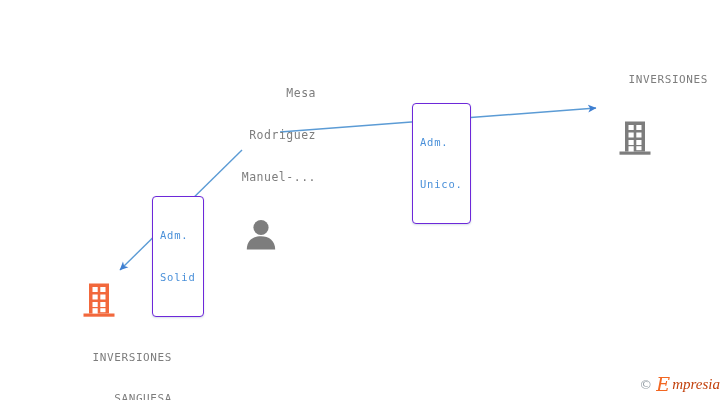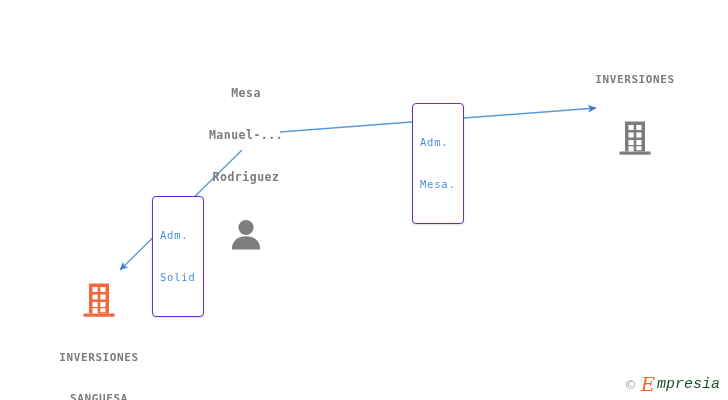--- a/index.html
+++ b/index.html
@@ -20,28 +20,27 @@
     left: 0; top: 0;
     width: 728px;
     height: 400px;
     pointer-events: none;
   }
   
   .node {
     position: absolute;
   }
   .node-label {
-    text-align: center;
+    text-align: right;
     color: #7d7d7d;
     font-family: "DejaVu Sans Mono", "Liberation Mono", monospace;
     font-size: 11.5px;
     line-height: 14px;
     letter-spacing: 0.5px;
     white-space: pre;
-    font-weight: bold;
   }
   .node-label.company {
     font-size: 11px;
     line-height: 13.5px;
     letter-spacing: 0.6px;
   }
   .icon-wrap {
     display: flex;
     justify-content: center;
     align-items: center;
@@ -78,22 +77,22 @@
     font-size: 13px;
   }
   .wm-e {
     color: #f26722;
     font-family: "DejaVu Serif", "Liberation Serif", serif;
     font-style: italic;
     font-size: 19px;
     line-height: 19px;
   }
   .wm-rest {
-    color: #14532d;
-    font-family: Liberation Mono, monospace;
+    color: #c2410c;
+    font-family: Liberation Serif, serif;
     font-style: italic;
     font-size: 15px;
     line-height: 15px;
     margin-left: -2px;
   }
 </style>
 </head>
 <body>
 
 <div id="canvas">
@@ -106,25 +105,25 @@
       <marker id="arrowDL" markerWidth="9" markerHeight="9" refX="8" refY="4.5" orient="auto" markerUnits="userSpaceOnUse">
         <path d="M0,0.6 L8.5,4.5 L0,8.4 L2.2,4.5 Z" fill="#3f7fd1"></path>
       </marker>
     </defs>
 
     <line x1="280" y1="132" x2="596" y2="108" stroke="#5b9bd5" stroke-width="1.4" marker-end="url(#arrowRight)"></line>
 
     <line x1="242" y1="150" x2="120" y2="270" stroke="#5b9bd5" stroke-width="1.4" marker-end="url(#arrowDL)"></line>
   </svg>
 
-  <div class="node" style="left:191px; top:58px; width:110px;">
+  <div class="node" style="left:206px; top:58px; width:110px;">
     <div class="node-label">
       <div>Mesa</div>
+      <div>Rodriguez</div>
       <div>Manuel-...</div>
-      <div>Rodriguez</div>
     </div>
     <div class="icon-wrap" style="margin-top:4px;">
       <svg width="36" height="36" viewBox="0 0 36 36">
         <circle cx="18" cy="11.5" r="7.6" fill="#7d7d7d"></circle>
         <path d="M3.8,33.5 C3.8,24.6 10.2,20.2 18,20.2 C25.8,20.2 32.2,24.6 32.2,33.5 Z" fill="#7d7d7d"></path>
       </svg>
     </div>
   </div>
 
   <div class="node" style="left:562px; top:46px; width:146px;">
@@ -168,21 +167,21 @@
     </div>
     <div class="node-label company" style="margin-top:6px;">
       <div>INVERSIONES</div>
       <div>SANGUESA</div>
       
     </div>
   </div>
 
   <div class="edge-label" style="left:412px; top:103px;">
     <div>Adm.</div>
-    <div>Mesa.</div>
+    <div>Unico.</div>
   </div>
 
   <div class="edge-label" style="left:152px; top:196px;">
     <div>Adm.</div>
     <div>Solid</div>
   </div>
 
   <div id="watermark">
     <span class="wm-c">©</span>
     <span class="wm-e">E</span>

